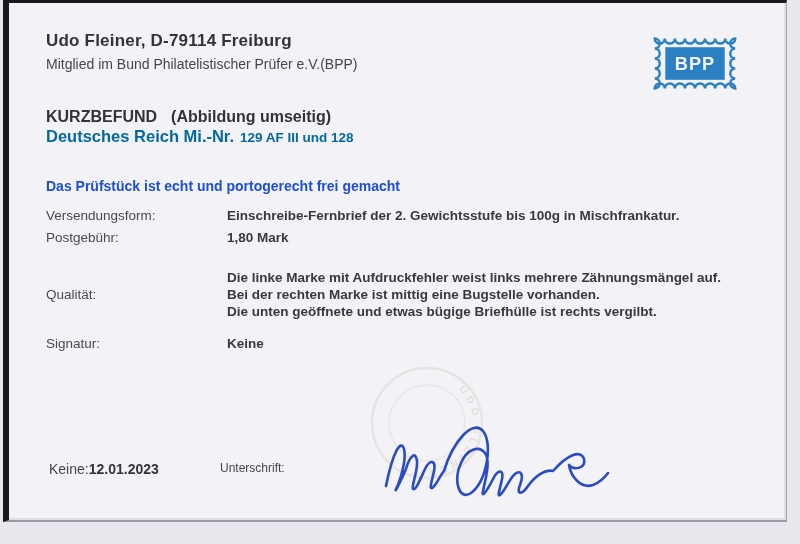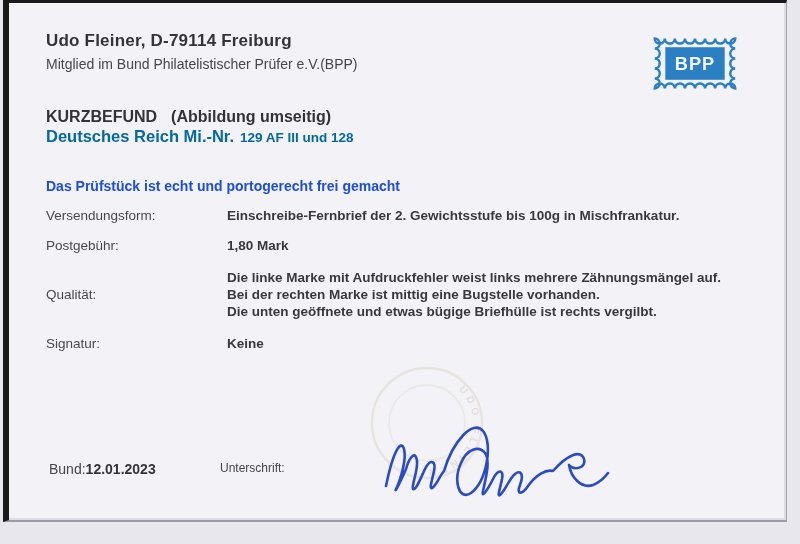--- a/index.html
+++ b/index.html
@@ -35,21 +35,21 @@
   .itemline .small{font-size:13.5px;font-weight:bold;margin-left:6px;}
   .statement{left:37px;top:175px;font-size:14px;font-weight:bold;color:#1d4ed8;}
   .row{left:37px;display:flex;align-items:center;}
   .row .lbl{
     flex:0 0 145px;font-size:13.5px;color:#48484e;font-weight:400;
   }
   .row .val{
     font-size:13.5px;font-weight:bold;color:#38383d;
     white-space:pre-line;line-height:17px;max-width:560px;padding-left:36px;
   }
-  .r0{top:204px}.r1{top:234px}.r2{top:266px}.r3{top:332px}
+  .r0{top:204px}.r1{top:226px}.r2{top:266px}.r3{top:332px}
   .seal{left:356px;top:358px;z-index:1;opacity:.55;}
   .signature{left:372px;top:408px;z-index:2;}
   .footer-row{left:40px;top:458px;font-size:14px;color:#45454b;z-index:3;}
   .footer-row .bold{font-weight:bold;color:#333338;margin-left:0;}
   .unterschrift{left:211px;top:458px;font-size:12px;color:#45454b;z-index:3;}
 </style>
 </head>
 <body>
 
 <div class="paper">
@@ -140,17 +140,17 @@
         C 135 84 141 84 147 75
         C 155 64 165 58 172 60
         C 186 44 200 38 203 48
         C 205 57 193 60 188 54
         C 190 66 200 78 212 74
         C 220 71 224 66 227 62"></path>
     </svg>
   </div>
 
   <div class="abs footer-row">
-    <span>Bund:</span><span class="bold">12.01.2023</span>
+    <span>Keine:</span><span class="bold">12.01.2023</span>
   </div>
   <div class="abs unterschrift">Unterschrift:</div>
 
 </div>
 
 </body></html>

